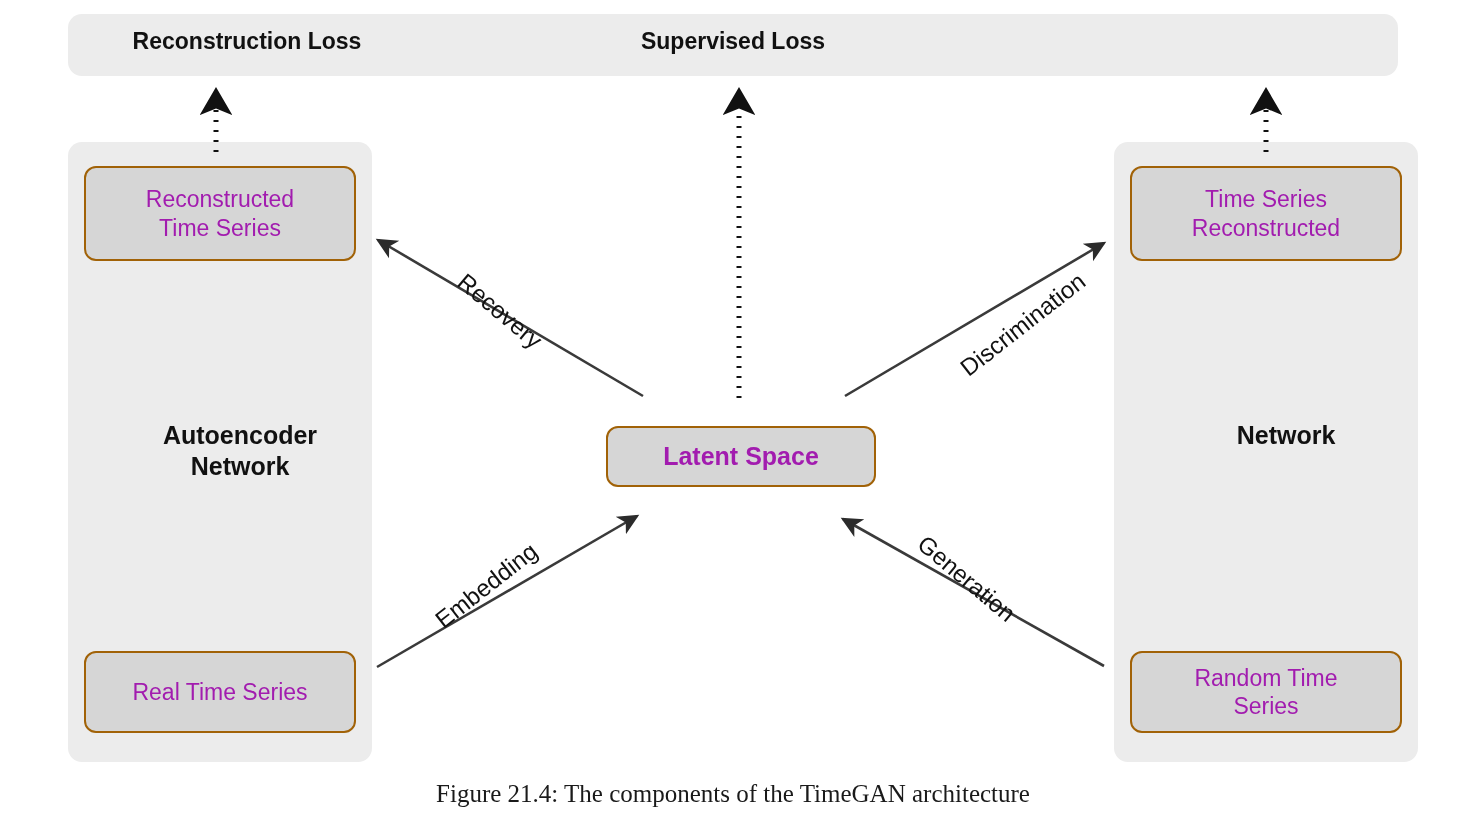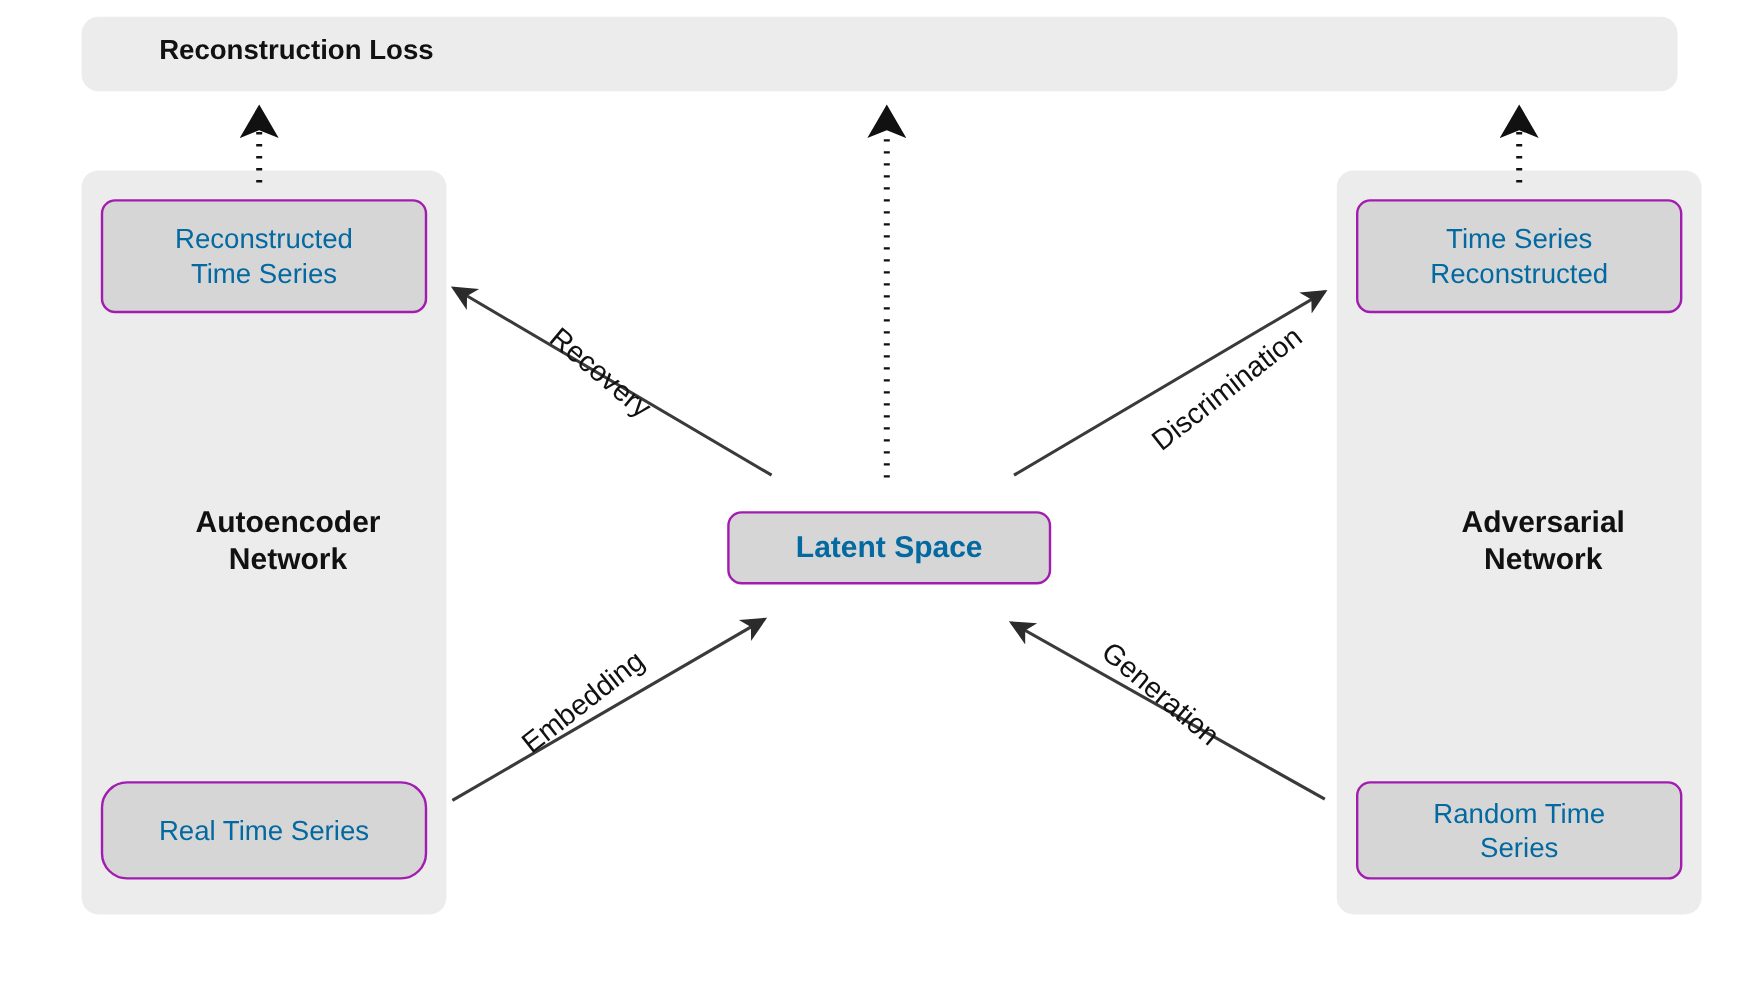--- a/index.html
+++ b/index.html
@@ -23,27 +23,27 @@
 
   
   .panel {
     position: absolute;
     background: #ececec;
     border-radius: 14px;
   }
   .node {
     position: absolute;
     background: #d6d6d6;
-    border: 2px solid #a21caf;
+    border: 2px solid #a16207;
     border-radius: 12px;
     display: flex;
     align-items: center;
     justify-content: center;
     text-align: center;
-    color: #0369a1;
+    color: #a21caf;
     font-size: 23px;
     line-height: 1.22;
     box-sizing: border-box;
     padding: 4px 8px;
   }
   .node.bold { font-weight: bold; }
 
   
   #loss-banner {
     left: 68px;
@@ -85,21 +85,21 @@
     text-align: center;
     font-size: 25px;
     font-weight: bold;
     line-height: 1.25;
     color: #111111;
     margin-left: 20px;
   }
 
   
   #node-reconstructed { left: 84px;  top: 166px; width: 272px; height: 95px; }
-  #node-real          { left: 84px;  top: 651px; width: 272px; height: 82px; border-radius: 22px; }
+  #node-real          { left: 84px;  top: 651px; width: 272px; height: 82px; }
   #node-classification{ left: 1130px; top: 166px; width: 272px; height: 95px; }
   #node-random        { left: 1130px; top: 651px; width: 272px; height: 82px; }
   #node-latent {
     left: 606px; top: 426px; width: 270px; height: 61px;
     font-size: 25px;
   }
 
   
   #arrow-layer {
     position: absolute;
@@ -146,32 +146,32 @@
     color: #1a1a1a;
   }
 </style>
 </head>
 <body>
 
 <div id="figure">
 
   <div class="panel" id="loss-banner">
     <div class="loss-label" id="loss-reconstruction">Reconstruction Loss</div>
+    <div class="loss-label" id="loss-supervised">Supervised Loss</div>
   </div>
 
   <div class="panel" id="left-panel">
     <div class="network-title">
       <div>Autoencoder</div>
       <div>Network</div>
     </div>
   </div>
 
   <div class="panel" id="right-panel">
     <div class="network-title">
-      <div>Adversarial</div>
       <div>Network</div>
     </div>
   </div>
 
   <div class="node" id="node-reconstructed">
     <div>
       <div>Reconstructed</div>
       <div>Time Series</div>
     </div>
   </div>
@@ -223,14 +223,15 @@
     <line x1="845" y1="396" x2="1104" y2="243" stroke="#3a3a3a" stroke-width="2.6" marker-end="url(#solidhead)"></line>
 
     <line x1="1104" y1="666" x2="843" y2="519" stroke="#3a3a3a" stroke-width="2.6" marker-end="url(#solidhead)"></line>
   </svg>
 
   <div class="edge-label" id="label-recovery">Recovery</div>
   <div class="edge-label" id="label-embedding">Embedding</div>
   <div class="edge-label" id="label-discrimination">Discrimination</div>
   <div class="edge-label" id="label-generation">Generation</div>
 
+  <div id="caption">Figure 21.4: The components of the TimeGAN architecture</div>
 
 </div>
 
 </body></html>

